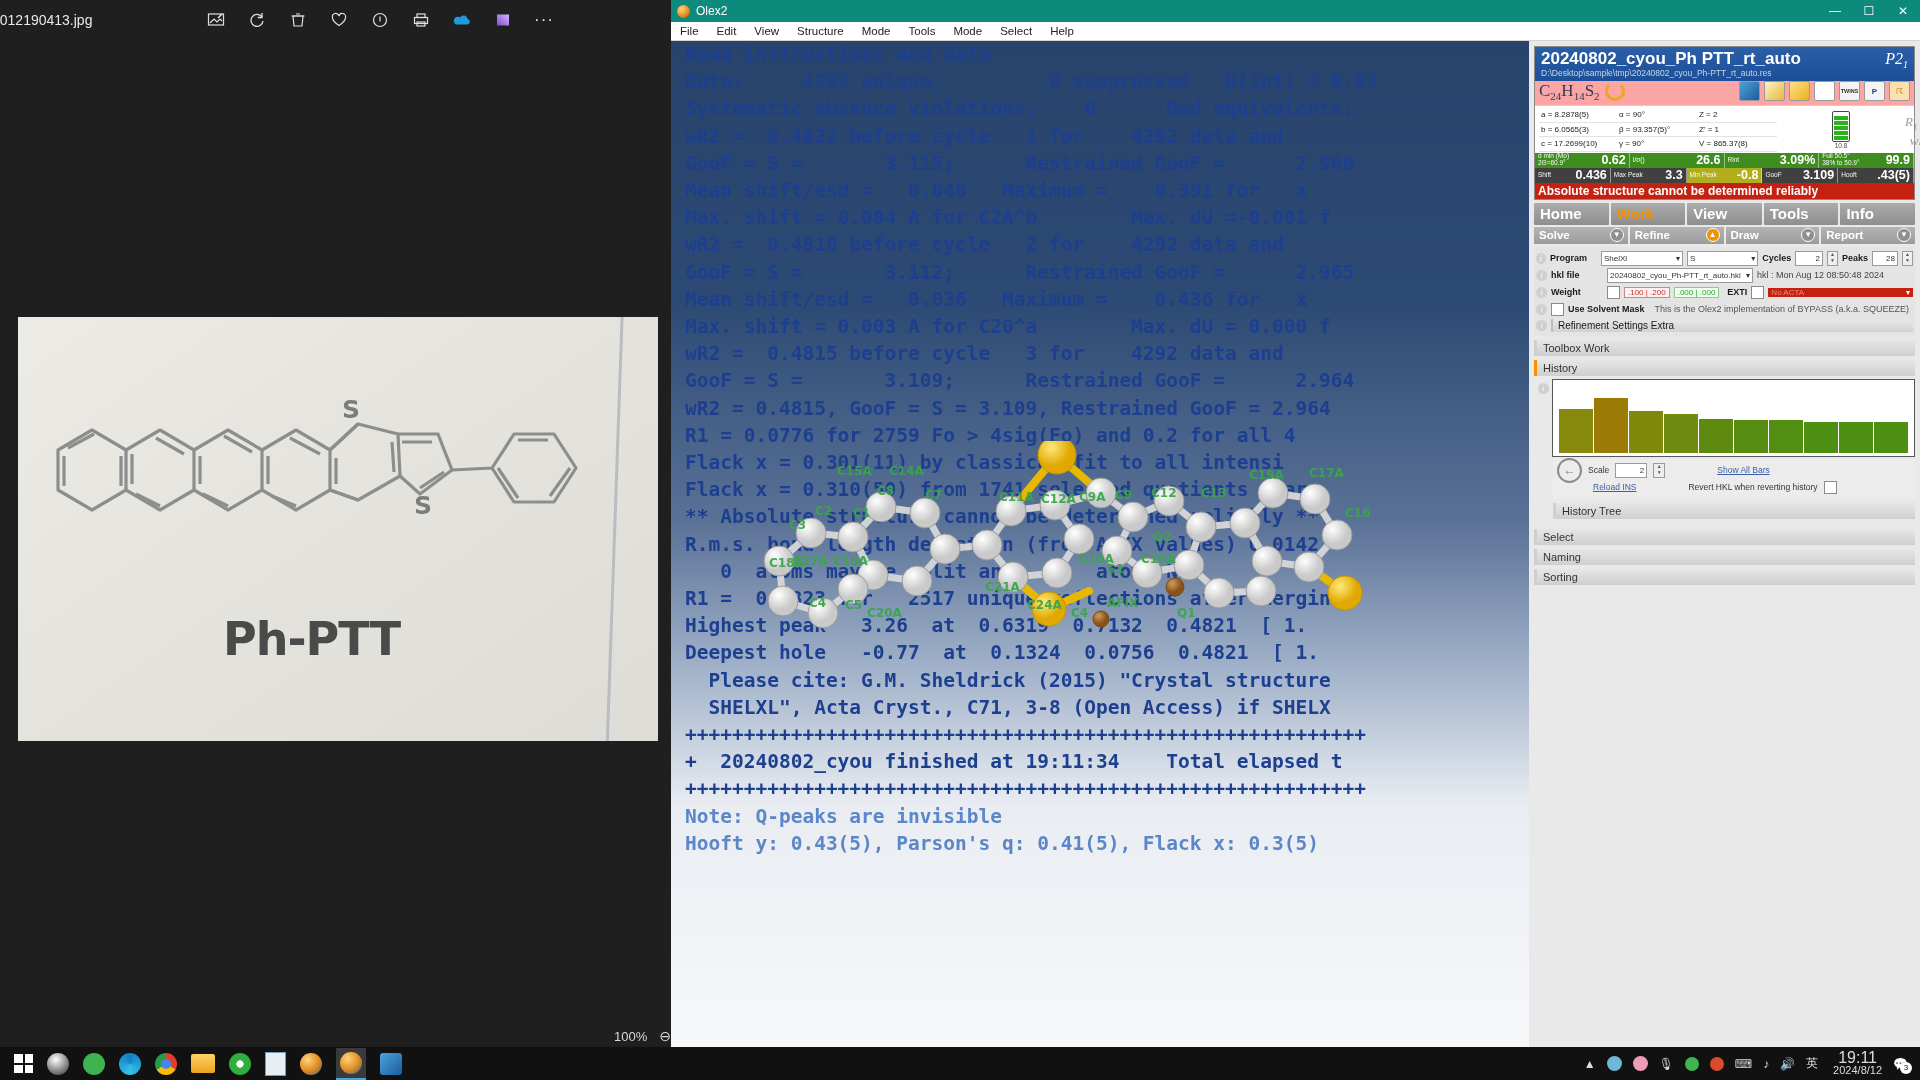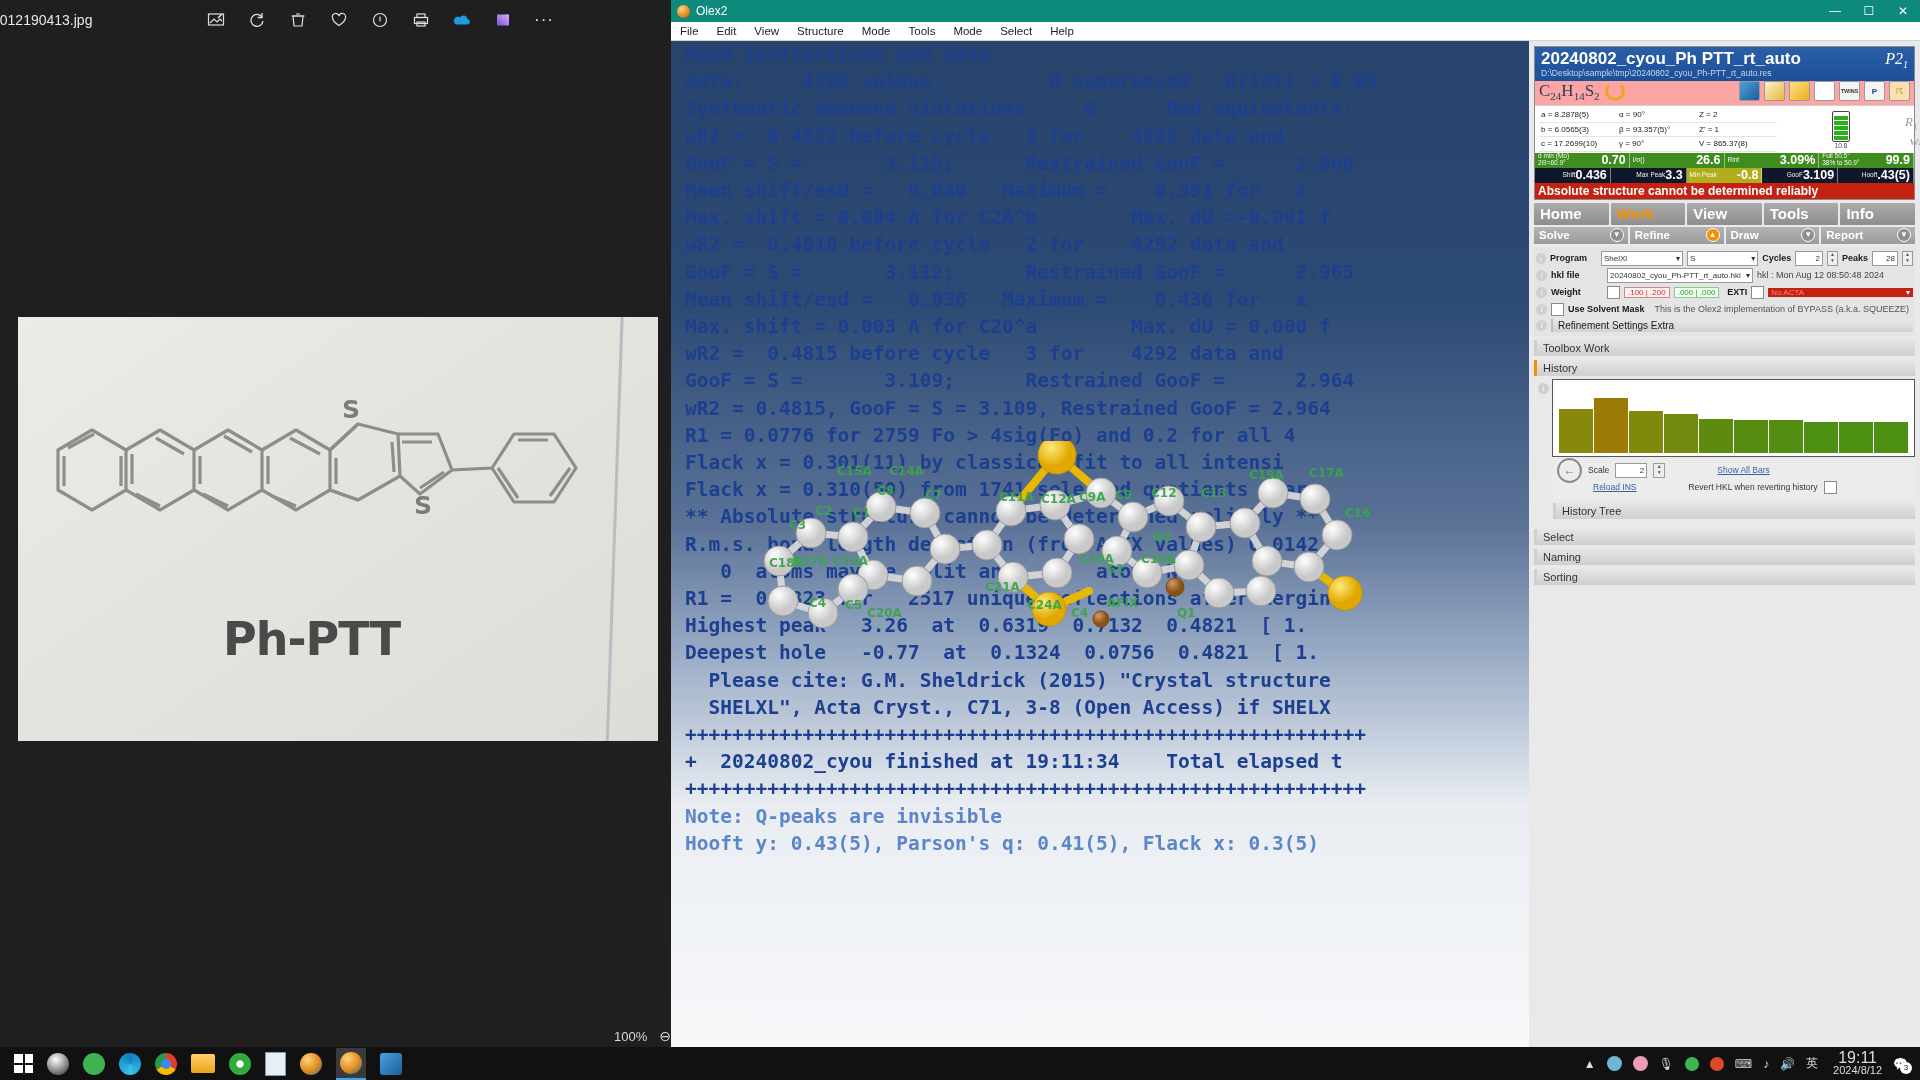--- a/index.html
+++ b/index.html
@@ -73,21 +73,21 @@
   .rLbl sub{font-size:9px;}
   .rVal{color:#d51a1a;font-weight:700;font-size:19px;}
   .rVal2{color:#d51a1a;font-weight:700;font-size:14px;}
   .pctchip{background:#b9b9b9;color:#fff;font-size:8px;padding:0 2px;border-radius:2px;}
   .statRow{display:flex;height:15px;}
   .cellStat{flex:1;display:flex;align-items:center;justify-content:space-between;padding:0 3px;color:#fff;
      border-right:1px solid rgba(255,255,255,.45);overflow:hidden;}
   .cellStat .k{font-size:6.5px;line-height:6.8px;opacity:.95;max-width:48%;}
   .cellStat .v{font-size:12.5px;font-weight:700;}
   .green{background:#3f8c1f;}
-  .red{background:#0f172a;justify-content:flex-end;}
+  .red{background:#404040;}
   .olive{background:#b0ae1b;}
   #warnBar{background:#c42111;color:#fff;font-size:12px;font-weight:700;padding:1px 3px;}
 
   
   #tabs{display:flex;gap:2px;margin:3px 5px 0 5px;}
   .tab{flex:1;background:linear-gradient(180deg,#ababab,#8e8e8e);color:#fff;font-size:15px;font-weight:700;
      padding:2px 0 3px 6px;border-radius:1px;}
   .tab.active{color:#f59000;}
   #subtabs{display:flex;gap:2px;margin:2px 5px 0 5px;}
   .stab{flex:1;background:linear-gradient(180deg,#b4b4b4,#9b9b9b);color:#fff;font-size:11.5px;font-weight:700;
@@ -404,21 +404,21 @@
                 <span class="rLbl">wR<sub>2</sub></span>
                 <span class="rVal2">48.15 %</span>
               </div>
             </div>
           </div>
 
           <div class="statRow">
             <div class="cellStat green">
                 <span class="k">d min (Mo)
 2Θ=60.9°</span>
-                <span class="v">0.70</span>
+                <span class="v">0.62</span>
               </div>
             <div class="cellStat green">
                 <span class="k">I/σ()</span>
                 <span class="v">26.6</span>
               </div>
             <div class="cellStat green">
                 <span class="k">Rint</span>
                 <span class="v">3.09%</span>
               </div>
             <div class="cellStat green">

